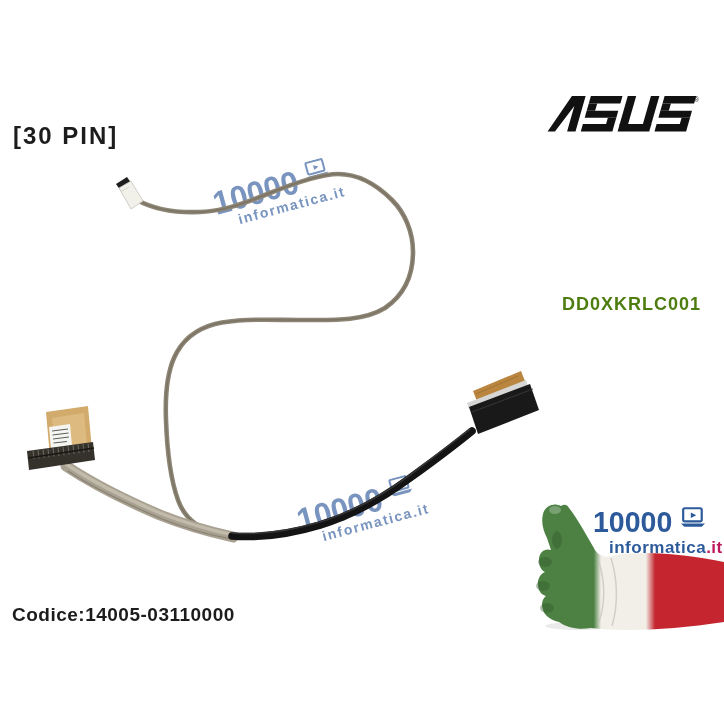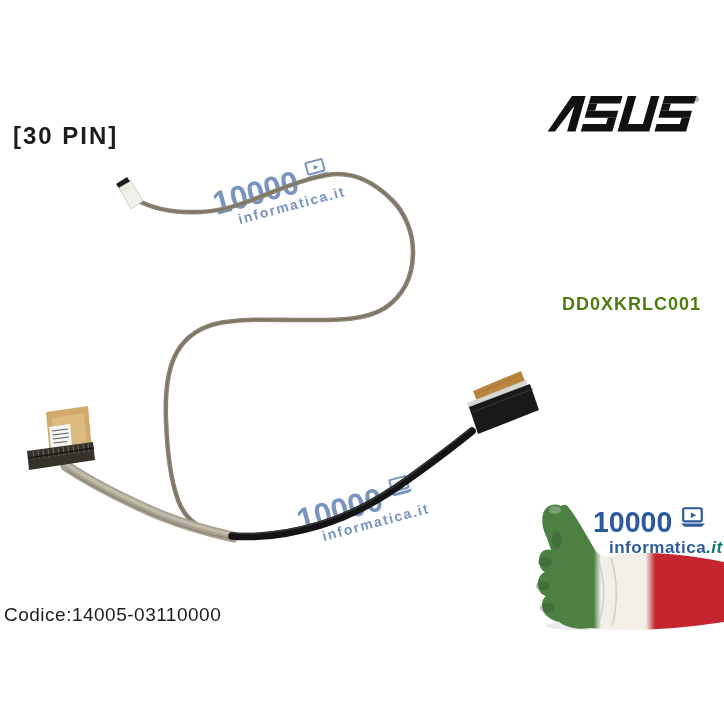--- a/index.html
+++ b/index.html
@@ -13,22 +13,22 @@
   
   .pin-label{
     left:13px;top:122px;
     font-size:24px;font-weight:bold;letter-spacing:2px;color:#1c1c1c;
   }
   .part-number{
     left:562px;top:294px;
     font-size:18px;font-weight:bold;letter-spacing:1px;color:#4d7c0f;
   }
   .product-code{
-    left:4px;top:604px;
-    font-size:19px;font-weight:normal;letter-spacing:0.5px;color:#1c1c1c;
+    left:12px;top:604px;
+    font-size:19px;font-weight:bold;letter-spacing:0.5px;color:#1c1c1c;
   }
 
   
   .asus-logo{left:545px;top:93px;width:158px;height:42px;}
 
   
   .watermark{
     color:#5b7db1;opacity:0.82;z-index:1;
     transform:rotate(-15deg);
     width:132px;
@@ -54,21 +54,21 @@
   .logo-text{position:absolute;left:60px;top:11px;color:#2d5a9b;}
   .logo-row{display:flex;align-items:flex-start;gap:5px;}
   .logo-number{
     font-size:30px;font-weight:bold;line-height:1;
     transform:scaleX(0.95);transform-origin:left;
   }
   .logo-domain{
     font-size:17px;font-weight:bold;letter-spacing:0.5px;
     margin-top:1px;margin-left:16px;white-space:nowrap;
   }
-  .logo-domain .tld{color:#0f766e;font-style:italic;}
+  .logo-domain .tld{color:#be185d;}
 </style>
 </head>
 <body>
 
 <div class="abs pin-label">[30 PIN]</div>
 
 <div class="abs asus-logo">
   <svg width="158" height="42" viewBox="0 0 300 74" aria-label="ASUS">
     <g fill="#111111" transform="translate(22,0) skewX(-16)">
 

